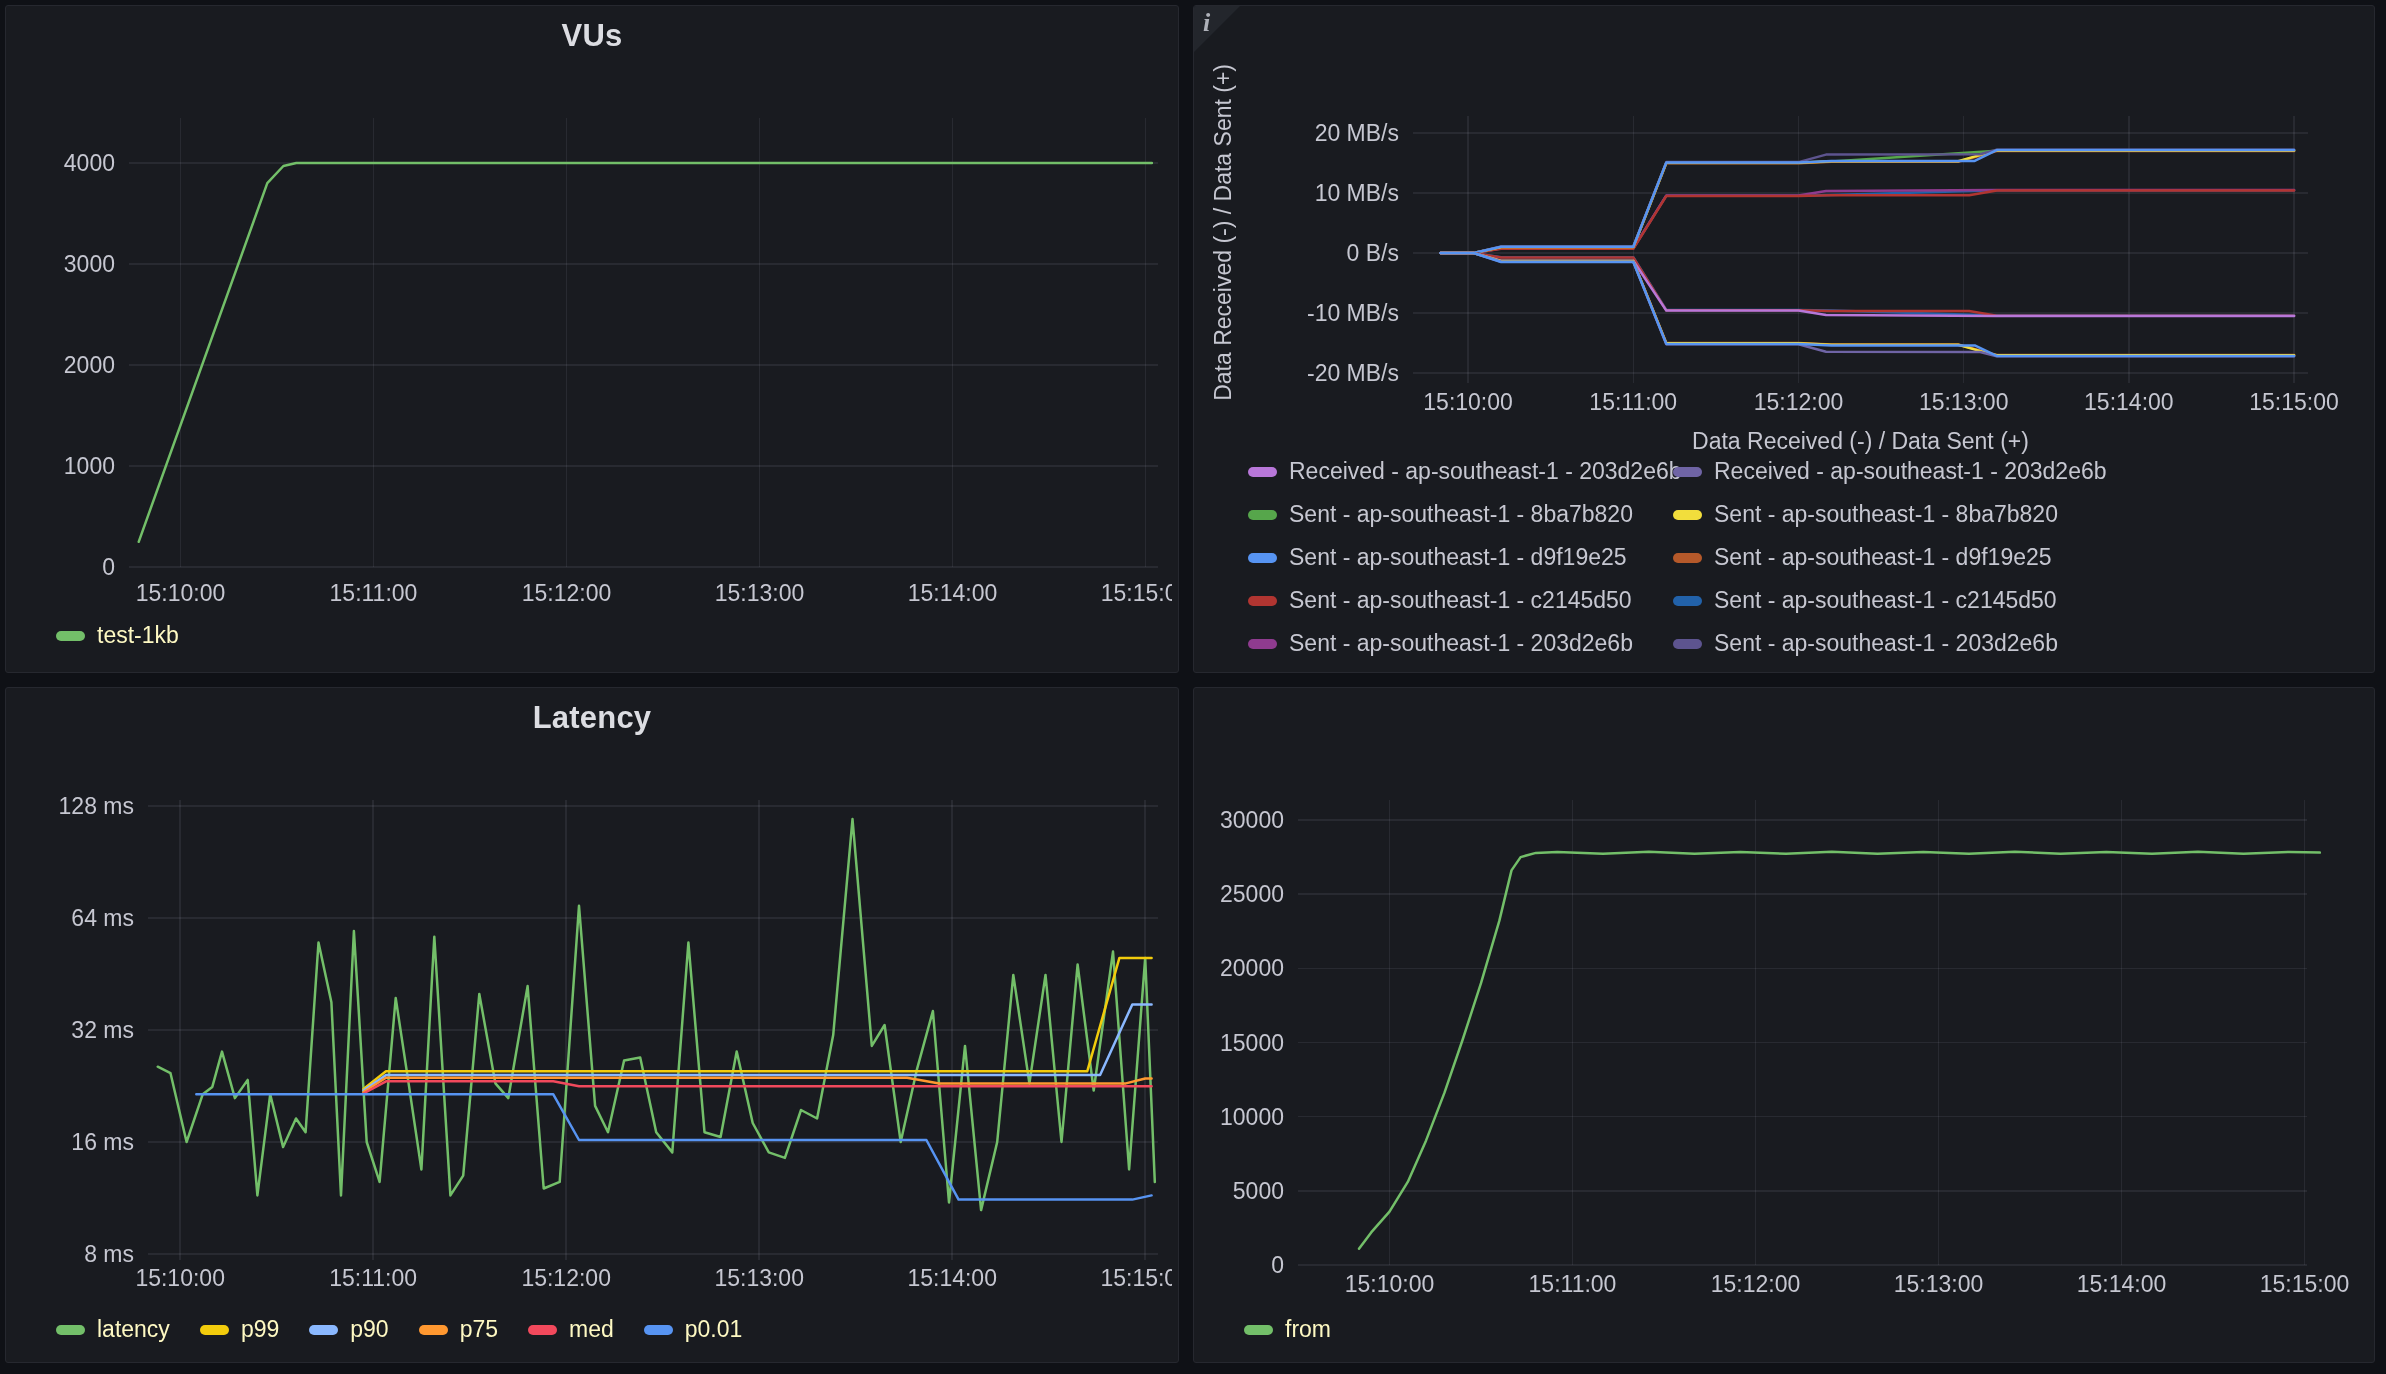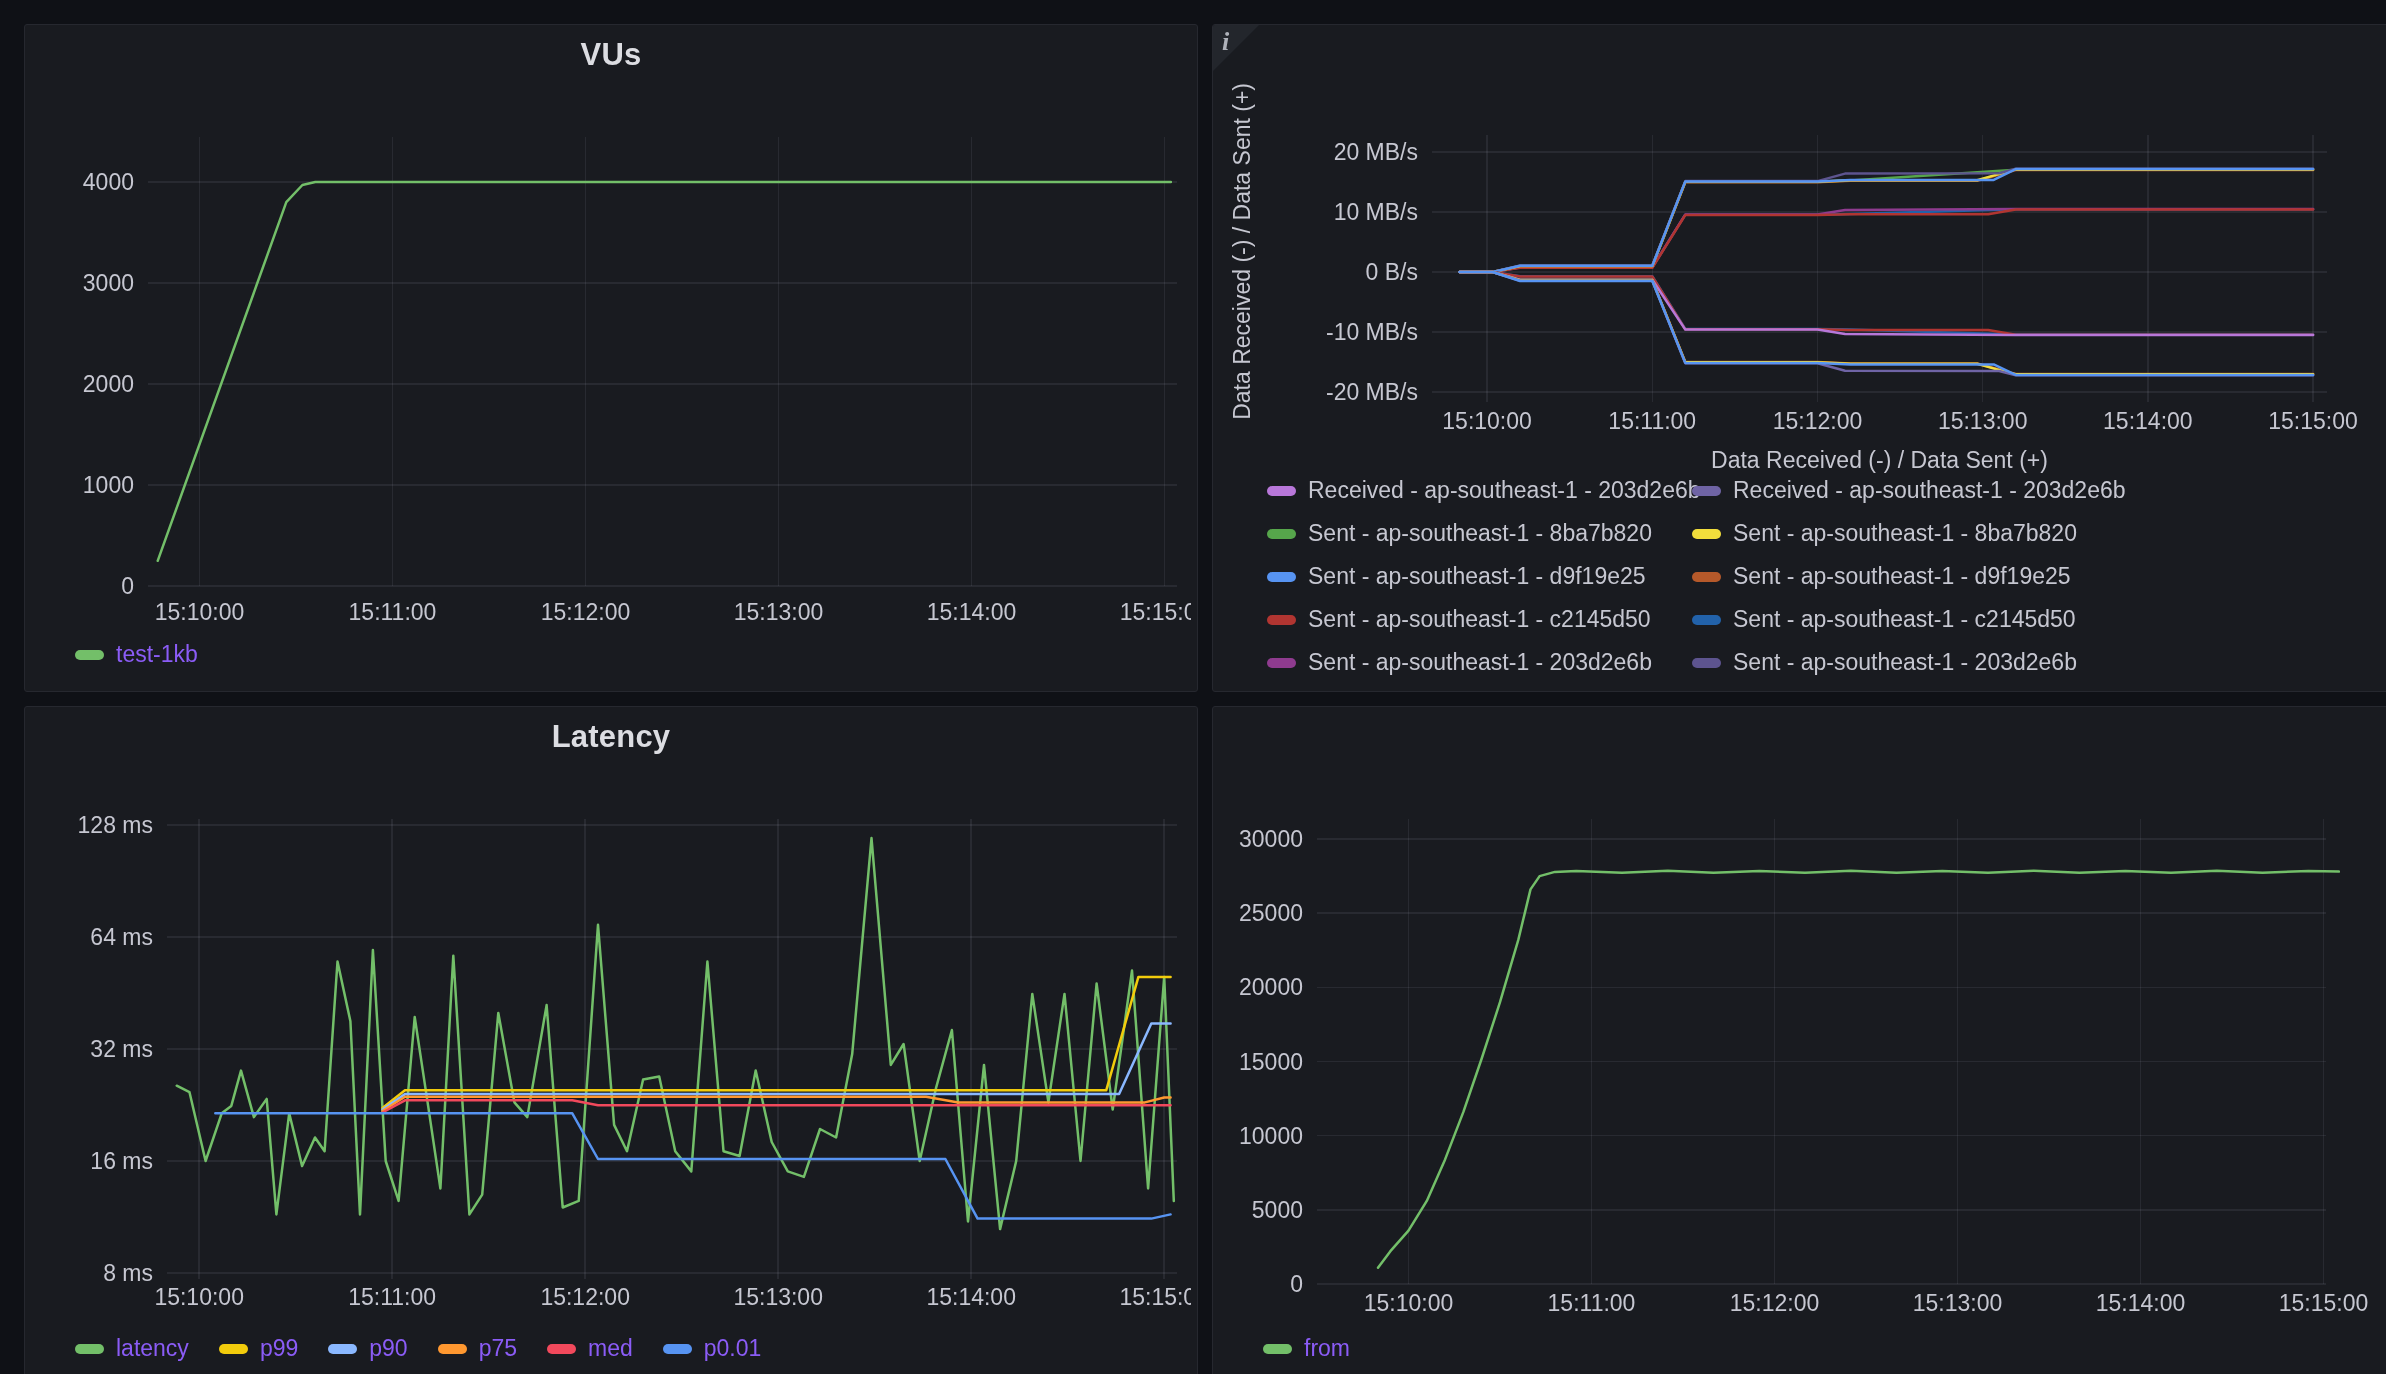--- a/index.html
+++ b/index.html
@@ -4,21 +4,21 @@
 <style>
   * { margin:0; padding:0; box-sizing:border-box; }
   html,body { width:2386px; height:1374px; overflow:hidden; }
   body {
     background:#0f1116;
     font-family:"Liberation Sans","DejaVu Sans",sans-serif;
     color:#c6c7d1;
   }
   .dashboard {
     width:2016px; height:1374px;
-    padding:24px;
+    padding:5px;
     display:grid;
     grid-template-columns:1174px 1182px;
     grid-template-rows:668px 676px;
     gap:14px;
   }
   .panel {
     position:relative;
     background:#191b20;
     border:1px solid #26282f;
     border-radius:3px;
@@ -61,21 +61,21 @@
     transform:rotate(180deg);
     white-space:nowrap;
     font-size:23px; color:#c6c7d1;
     line-height:30px;
   }
 
   
   .legend-row {
     position:absolute;
     display:flex; align-items:center; gap:36px;
-    font-size:23px; color:#8b5cf6;
+    font-size:23px; color:#fef9c3;
   }
   .legend-item { display:flex; align-items:center; gap:12px; cursor:pointer; white-space:nowrap; }
   .legend-chip { width:29px; height:10px; border-radius:5px; flex:none; }
 
   .portio-legend-clip {
     position:absolute; left:54px; right:10px;
     top:455px; bottom:7px;
     overflow:hidden;
   }
   .portio-legend {

